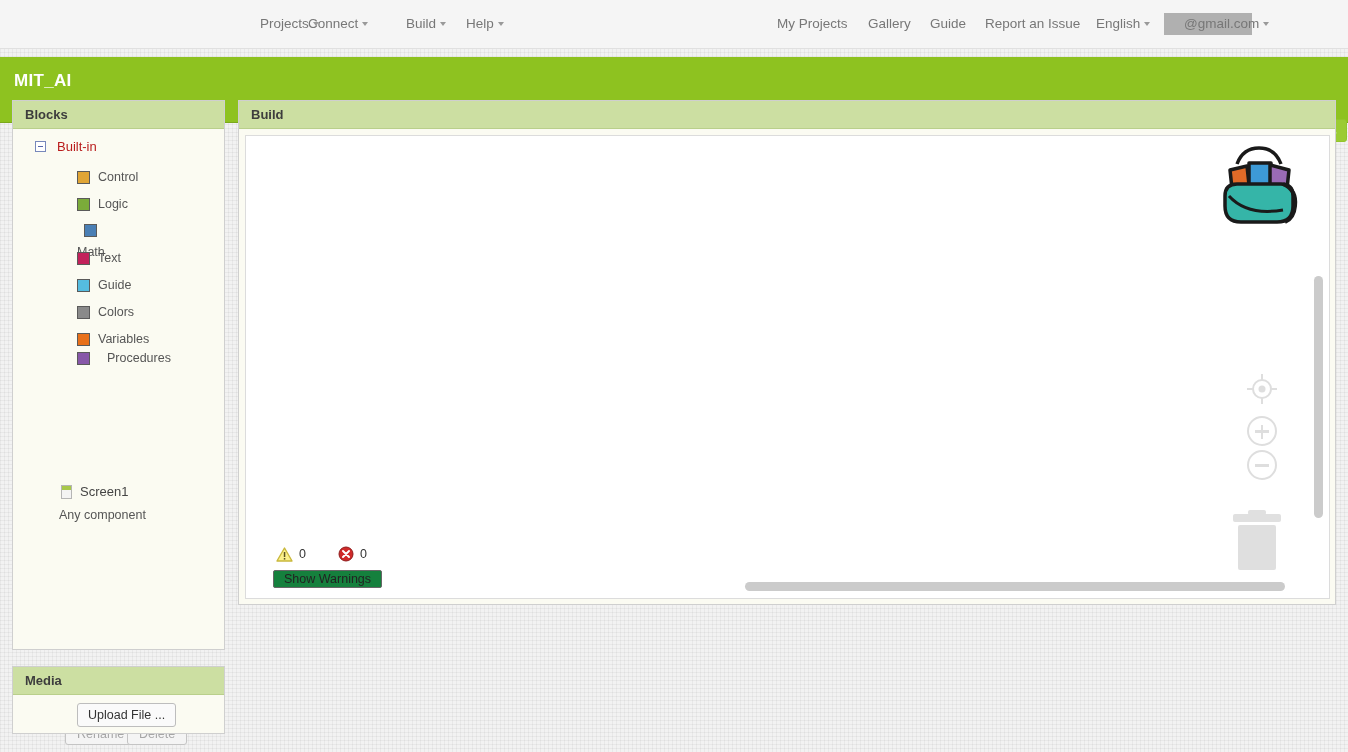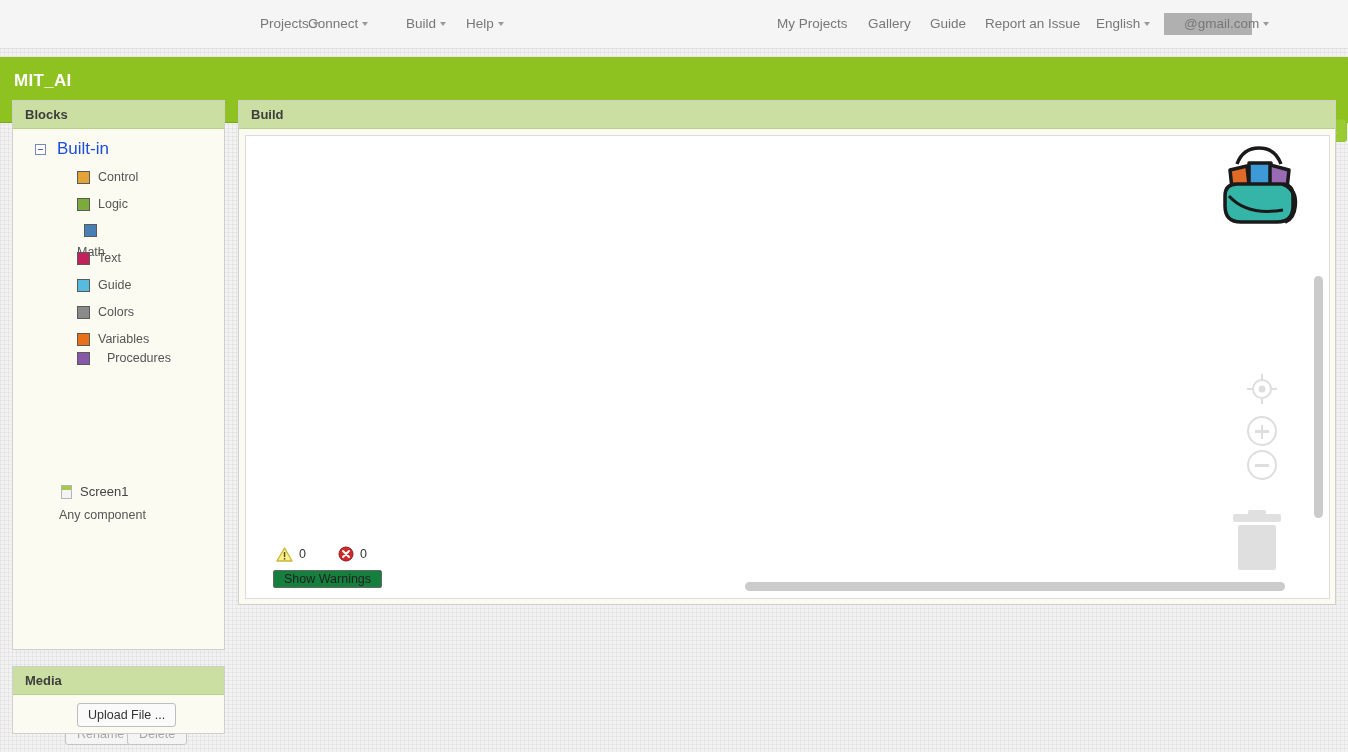--- a/index.html
+++ b/index.html
@@ -106,21 +106,21 @@
   }
   .tree-toggle {
     width: 11px; height: 11px;
     border: 1px solid #7788bb; background: #fff;
     position: relative;
   }
   .tree-toggle::before {
     content: ""; position: absolute;
     left: 2px; top: 4px; width: 5px; height: 1px; background: #5566aa;
   }
-  #builtin-row .lbl { font-size: 17px; color: #1d4ed8; }
+  #builtin-row .lbl { font-size: 13px; color: #b91c1c; }
 
   .pal-item {
     position: absolute; left: 64px;
     display: flex; align-items: center; gap: 8px;
     cursor: pointer;
   }
   .swatch {
     width: 13px; height: 13px;
     border: 1px solid #5a5a5a;
   }

